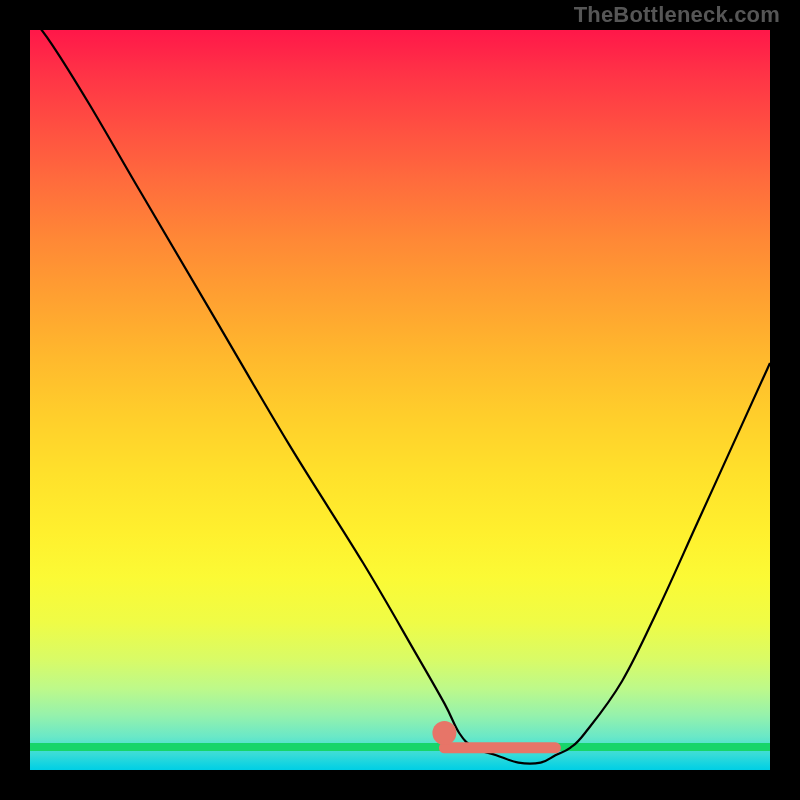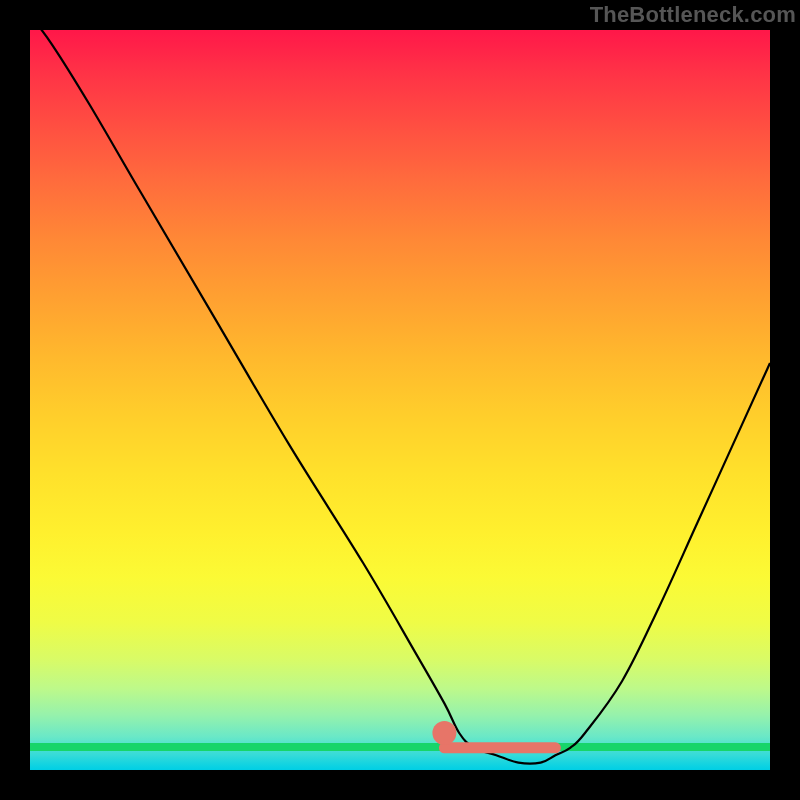--- a/index.html
+++ b/index.html
@@ -6,21 +6,21 @@
   html, body { width: 800px; height: 800px; overflow: hidden; background: #fff; }
   .container {
     width: 800px;
     height: 800px;
     position: relative;
     background: #000;
   }
   .attribution {
     position: absolute;
     top: 2px;
-    right: 4px;
+    right: 20px;
     font-family: Arial, Helvetica, sans-serif;
     font-size: 22px;
     font-weight: 600;
     color: #565656;
     letter-spacing: 0.2px;
     z-index: 10;
   }
   .plot-area {
     position: absolute;
     left: 30px;

